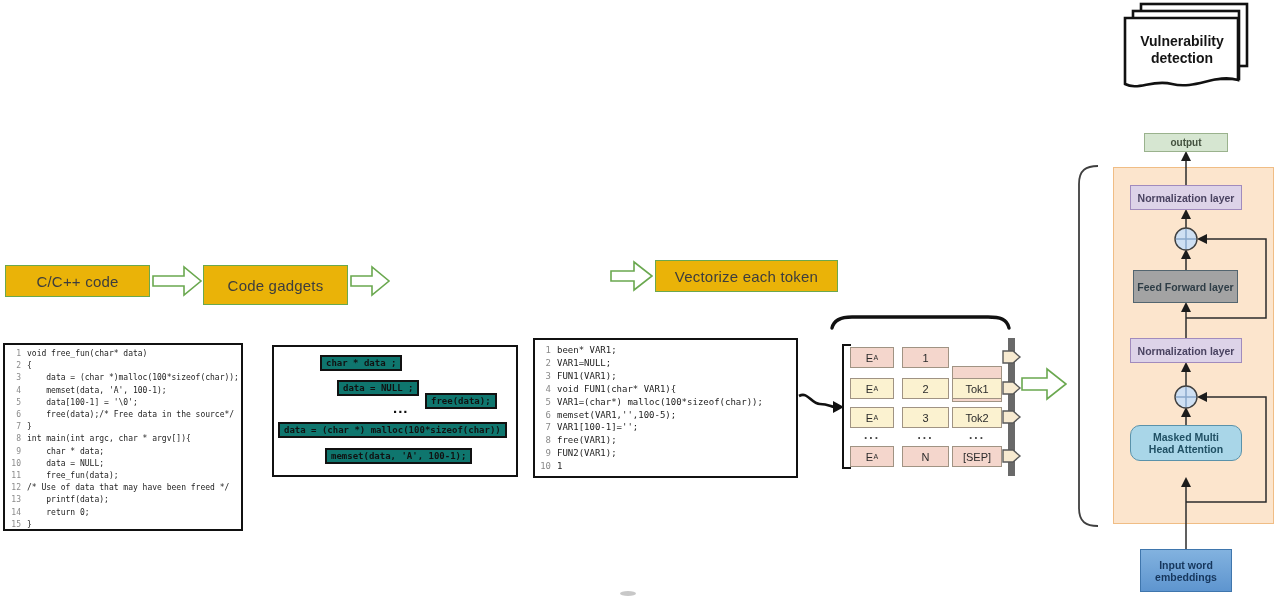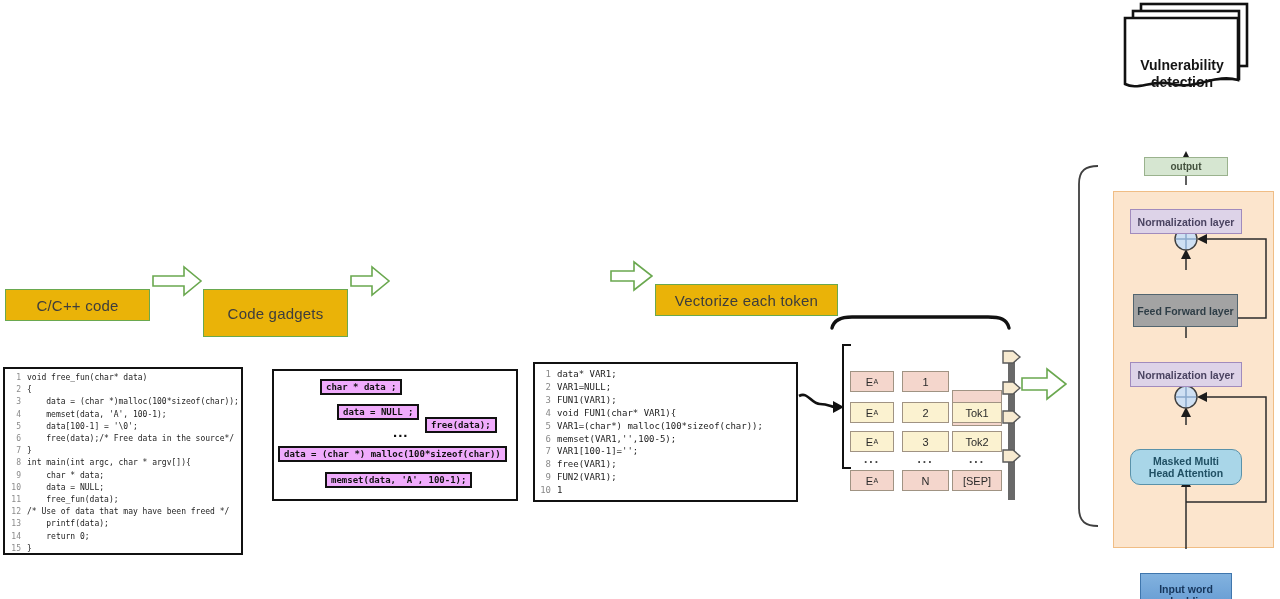--- a/index.html
+++ b/index.html
@@ -1,34 +1,34 @@
 <!DOCTYPE html>
 <html><head>
 <meta charset="utf-8">
 <style>
   html,body{margin:0;padding:0;background:#fff;}
   .stage{position:relative;width:1280px;height:599px;background:#ffffff;overflow:hidden;
          font-family:"Liberation Sans",sans-serif;}
-  .abs{position:absolute;box-sizing:border-box;margin-top:24px;}
+  .abs{position:absolute;box-sizing:border-box;}
 
   
   .flowbox{border:1.6px solid #6aa84f;background:#eab308;color:#3d3d3d;
            display:flex;align-items:center;justify-content:center;
            font-size:15px;letter-spacing:.2px;}
 
   
   .codebox{border:2.5px solid #111;background:#fff;padding:3px 2px 2px 2px;overflow:hidden;}
   .cl{display:flex;white-space:pre;font-family:"DejaVu Sans Mono",monospace;}
   .box1 .cl{font-size:8px;line-height:12.2px;}
   .box3 .cl{font-size:9px;line-height:12.9px;}
   .ln{color:#8a8a8a;width:14px;text-align:right;margin-right:6px;flex:0 0 auto;}
   .ct{color:#1c1c1c;}
 
   
-  .snippet{position:absolute;border:2px solid #111;background:#f0abfc;color:#111;
+  .snippet{position:absolute;border:2px solid #111;background:#0f766e;color:#111;
            font-family:"DejaVu Sans Mono",monospace;font-size:9px;font-weight:600;
            padding:1px 4px;white-space:pre;box-sizing:border-box;}
   .gdots{position:absolute;font-weight:bold;font-size:15px;color:#111;letter-spacing:1px;}
 
   
   .tcell{border:1px solid #a09383;display:flex;align-items:center;justify-content:center;
          font-size:11px;color:#2b2b2b;}
   .tcell sub{font-size:7px;margin-left:.5px;}
   .pink{background:#f4d6cc;}
   .yellow{background:#fbf2d0;}
@@ -55,21 +55,21 @@
   .smudge{width:16px;height:5px;border-radius:50%;background:#9a9a9a;opacity:.55;}
 </style>
 </head>
 <body>
 
 <div class="stage">
 
   <div class="abs flowbox" style="left:5px;top:265px;width:145px;height:32px;">
     <span>C/C++ code</span>
   </div>
-  <div class="abs flowbox" style="left:203px;top:265px;width:145px;height:48px;">
+  <div class="abs flowbox" style="left:203px;top:265px;width:145px;height:40px;">
     <span>Code gadgets</span>
   </div>
   <div class="abs flowbox" style="left:655px;top:260px;width:183px;height:32px;">
     <span>Vectorize each token</span>
   </div>
 
   <div class="abs codebox box1 panel-z" style="left:3px;top:343px;width:240px;height:188px;">
     <div class="cl"><span class="ln">1</span><span class="ct">void free_fun(char* data)</span></div>
     <div class="cl"><span class="ln">2</span><span class="ct">{</span></div>
     <div class="cl"><span class="ln">3</span><span class="ct">    data = (char *)malloc(100*sizeof(char));</span></div>
@@ -90,21 +90,21 @@
   <div class="abs codebox panel-z" style="left:272px;top:345px;width:246px;height:132px;">
     <div class="snippet" style="left:46px;top:8px;">char * data ;</div>
     <div class="snippet" style="left:63px;top:33px;">data = NULL ;</div>
     <div class="snippet" style="left:151px;top:46px;">free(data);</div>
     <div class="gdots" style="left:119px;top:52px;">...</div>
     <div class="snippet" style="left:4px;top:75px;">data = (char *) malloc(100*sizeof(char))</div>
     <div class="snippet" style="left:51px;top:101px;">memset(data, 'A', 100-1);</div>
   </div>
 
   <div class="abs codebox box3 panel-z" style="left:533px;top:338px;width:265px;height:140px;padding-top:4px;">
-    <div class="cl"><span class="ln">1</span><span class="ct">data* VAR1;</span></div>
+    <div class="cl"><span class="ln">1</span><span class="ct">been* VAR1;</span></div>
     <div class="cl"><span class="ln">2</span><span class="ct">VAR1=NULL;</span></div>
     <div class="cl"><span class="ln">3</span><span class="ct">FUN1(VAR1);</span></div>
     <div class="cl"><span class="ln">4</span><span class="ct">void FUN1(char* VAR1){</span></div>
     <div class="cl"><span class="ln">5</span><span class="ct">VAR1=(char*) malloc(100*sizeof(char));</span></div>
     <div class="cl"><span class="ln">6</span><span class="ct">memset(VAR1,'',100-5);</span></div>
     <div class="cl"><span class="ln">7</span><span class="ct">VAR1[100-1]='';</span></div>
     <div class="cl"><span class="ln">8</span><span class="ct">free(VAR1);</span></div>
     <div class="cl"><span class="ln">9</span><span class="ct">FUN2(VAR1);</span></div>
     <div class="cl"><span class="ln">10</span><span class="ct">1</span></div>
   </div>

